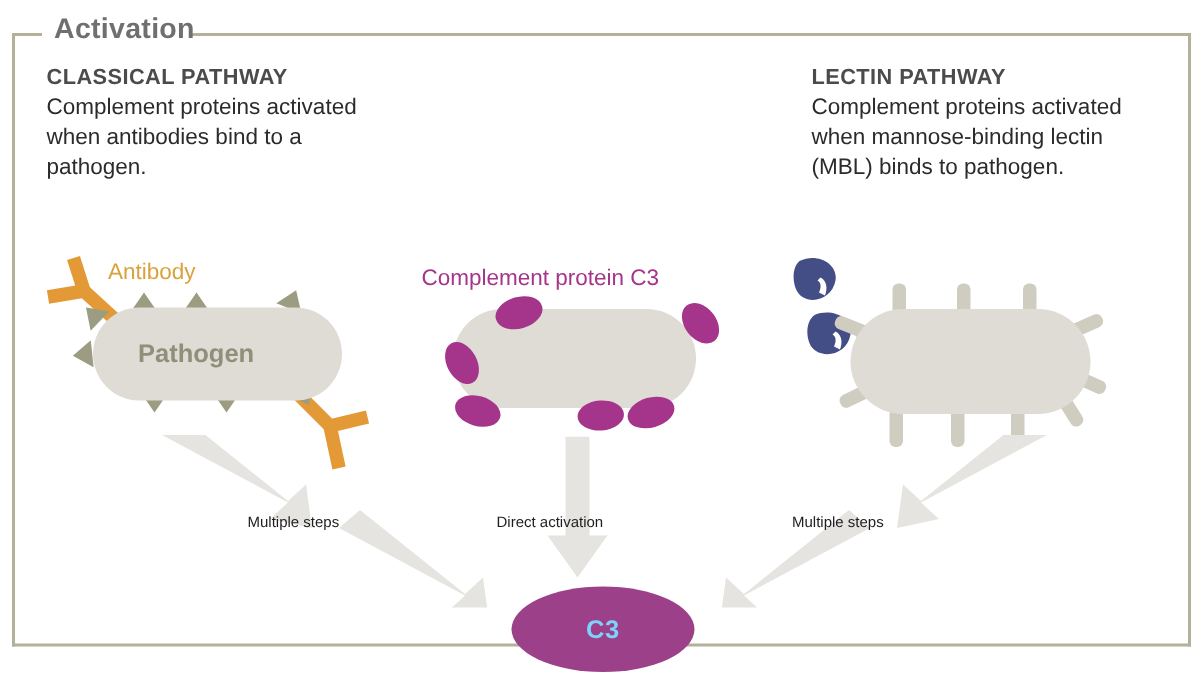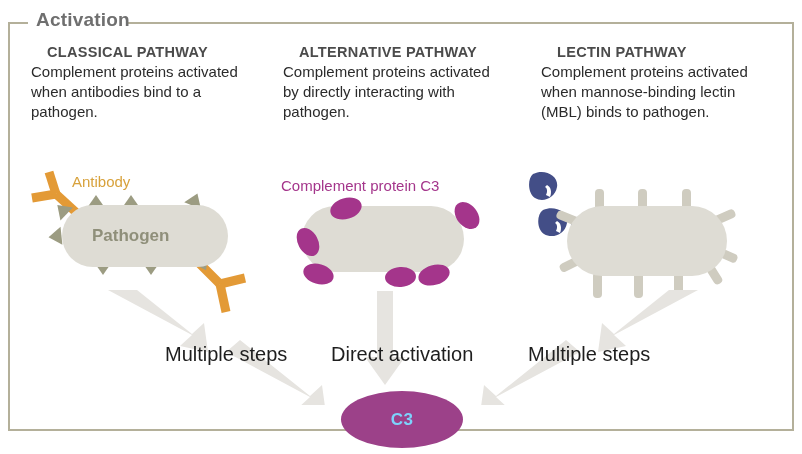--- a/index.html
+++ b/index.html
@@ -43,21 +43,21 @@
   .column { position: absolute; top: 44px; width: 232px; }
   .col-1 { left: 31px; }
   .col-2 { left: 283px; }
   .col-3 { left: 541px; }
 
   .pathway-title {
     font-size: 14.5px;
     font-weight: bold;
     color: #4b4b4b;
     letter-spacing: 0.3px;
-    margin: 0 0 2px 16px;
+    margin: 0 0 2px 0;
     white-space: nowrap;
   }
   .pathway-desc {
     font-size: 15px;
     line-height: 20px;
     color: #2b2b2b;
     margin: 0;
     max-width: 215px;
   }
 
@@ -109,21 +109,21 @@
   }
   .label-antibody { color: #d8a23c; }
   .label-c3prot   { color: #a4358b; }
   .label-mbl      { color: #434e87; }
 
   
   .arrow { position: absolute; }
 
   .step-label {
     position: absolute;
-    font-size: 20px;
+    font-size: 10px;
     color: #1e1e1e;
     white-space: nowrap;
   }
 
   
   .c3-node {
     position: absolute;
     left: 341px;
     top: 391px;
     width: 122px;
@@ -185,24 +185,20 @@
   <div class="spike" style="left:186px; top:193px; transform:rotate(22deg);"></div>
   <div class="spike" style="left:46px;  top:230px; transform:rotate(-96deg);"></div>
   <div class="spike" style="left:53px;  top:203px; transform:rotate(-46deg);"></div>
   <div class="spike" style="left:94px;  top:262px; transform:rotate(180deg);"></div>
   <div class="spike" style="left:142px; top:262px; transform:rotate(180deg);"></div>
   <div class="spike" style="left:194px; top:258px; transform:rotate(152deg);"></div>
 
   <div class="pathogen" style="left:62px; top:205px; width:166px; height:62px;"></div>
   <div class="pathogen-label" style="left:92px; top:226px;">Pathogen</div>
 
-  <div class="column col-2">
-    <div class="pathway-title">ALTERNATIVE PATHWAY</div>
-    <div class="pathway-desc">Complement proteins activated by directly interacting with pathogen.</div>
-  </div>
 
   <div class="gfx-label label-c3prot" style="left:281px; top:177px;">Complement protein C3</div>
 
   <div class="pathogen" style="left:302px; top:206px; width:162px; height:66px;"></div>
 
   <div class="c3blob" style="left:330px; top:198px; width:32px; height:21px; transform:rotate(-16deg);"></div>
   <div class="c3blob" style="left:452px; top:205px; width:30px; height:21px; transform:rotate(52deg);"></div>
   <div class="c3blob" style="left:293px; top:232px; width:30px; height:20px; transform:rotate(62deg);"></div>
   <div class="c3blob" style="left:303px; top:264px; width:31px; height:20px; transform:rotate(16deg);"></div>
   <div class="c3blob" style="left:385px; top:267px; width:31px; height:20px; transform:rotate(-4deg);"></div>

